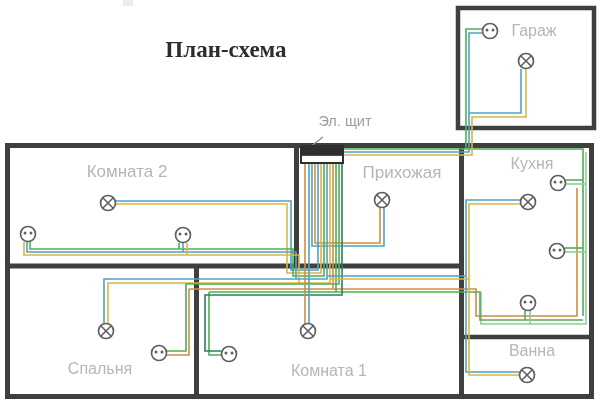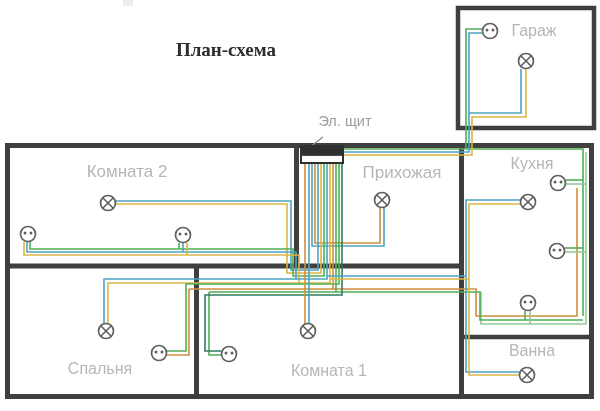--- a/index.html
+++ b/index.html
@@ -1,19 +1,19 @@
 <!DOCTYPE html>
 <html><head>
 <meta charset="utf-8">
 <style>
   html,body{margin:0;padding:0;background:#fff;}
   #stage{position:relative;width:600px;height:411px;background:#ffffff;overflow:hidden;
          font-family:"Liberation Sans",sans-serif;}
   #title{position:absolute;left:0;top:40px;width:452px;text-align:center;
-         font-family:"Liberation Serif",serif;font-weight:bold;font-size:19px;
+         font-family:"Liberation Serif",serif;font-weight:bold;font-size:23px;
          line-height:20px;color:#2d2d2d;}
   #plan{position:absolute;left:0;top:0;}
   .artifact{position:absolute;left:123px;top:0;width:10px;height:6px;background:#ececec;}
 </style>
 </head>
 <body>
 
 <div id="stage">
   <div class="artifact"></div>
   <div id="title">

